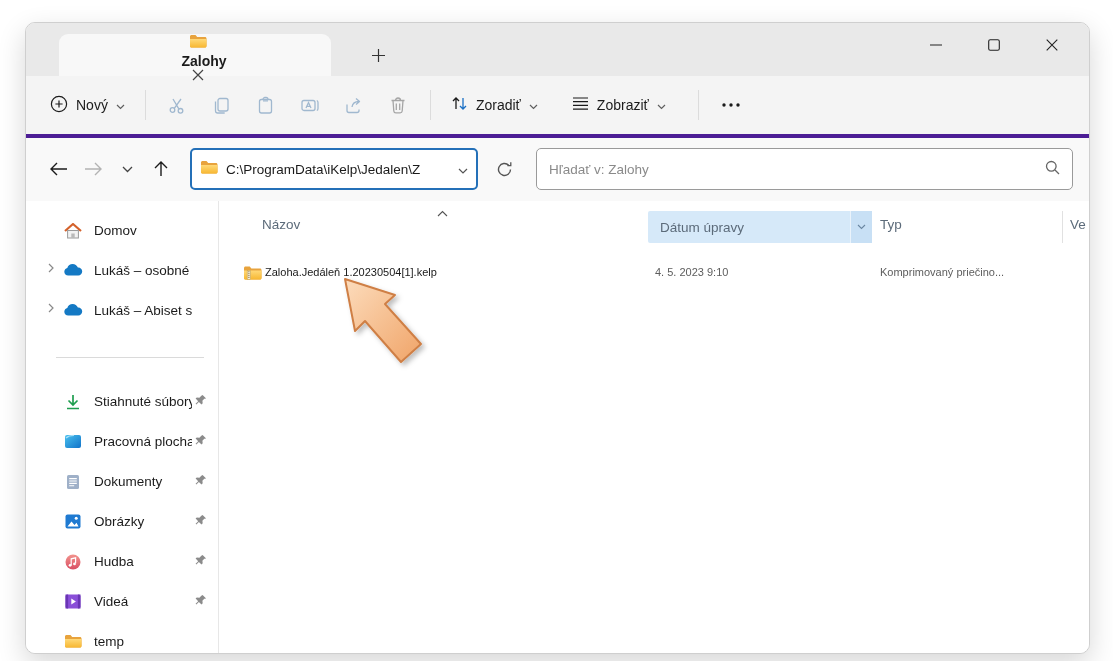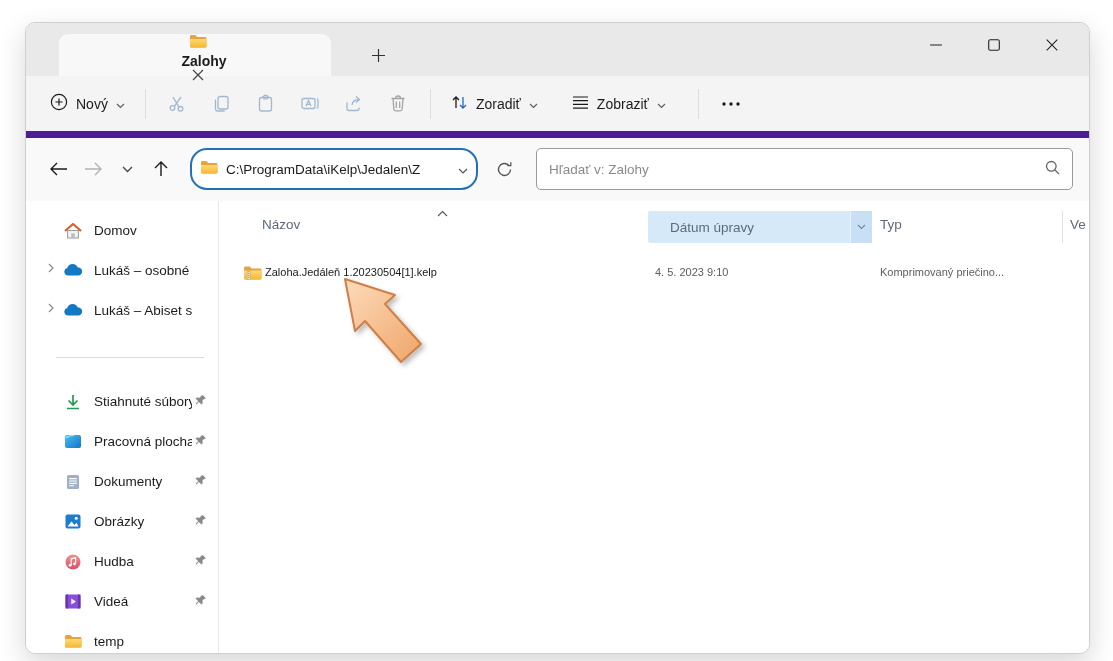--- a/index.html
+++ b/index.html
@@ -16,33 +16,33 @@
     padding:0 10px 0 16px;flex-direction:column; }
   .tab-label { font-size:14px; color:#1b1b1b; font-weight:bold; margin-left:12px; flex:1; }
   .tab-close { width:26px; height:26px; display:flex; align-items:center; justify-content:center;
     border-radius:4px; color:#444; }
   .newtab { position:absolute; left:337px; top:18px; width:30px; height:28px;
     display:flex; align-items:center; justify-content:center; color:#333; }
   .win-controls { position:absolute; right:8px; top:0; height:48px; display:flex; }
   .win-btn { width:58px; height:44px; display:flex; align-items:center; justify-content:center; }
 
   
-  .toolbar { height:62px; background:#f4f4f4; border-bottom:7px solid #4c1d95;
+  .toolbar { height:62px; background:#f4f4f4; border-bottom:4px solid #4c1d95;
     display:flex; align-items:center; padding:0 14px; }
   .tb-btn { display:flex; align-items:center; gap:8px; padding:8px 10px; border-radius:5px;
     color:#1b1b1b; font-size:14px; }
   .tb-icon-btn { width:44px; height:40px; display:flex; align-items:center; justify-content:center; }
   .tb-sep { width:1px; height:30px; background:#dcdcdc; margin:0 10px; }
   .chev { color:#5f5f5f; }
 
   
   .addr-row { height:62px; background:#f9f9f9; display:flex; align-items:center; padding:0 16px; }
   .nav-btn { width:34px; height:34px; display:flex; align-items:center; justify-content:center; }
   .addr-box { width:288px; height:42px; margin-left:12px; background:#ffffff;
-    border:2px solid #2470b8; border-radius:17px; display:flex; align-items:center;
+    border:2px solid #2470b8; border-radius:5px; display:flex; align-items:center;
     padding:0 8px; overflow:hidden; }
   .addr-text { font-size:13.5px; color:#1b1b1b; margin-left:8px; white-space:nowrap;
     overflow:hidden; flex:1; }
   .refresh-btn { width:40px; height:40px; display:flex; align-items:center; justify-content:center;
     margin-left:6px; }
   .search-box { flex:1; height:42px; margin-left:12px; background:#ffffff;
     border:1px solid #9a9a9a; border-radius:5px; display:flex; align-items:center; padding:0 12px; }
   .search-input { border:none; outline:none; flex:1; font-size:13.5px; color:#be185d;
     font-family:Liberation Sans, sans-serif; background:transparent; }
   .search-input::placeholder { color:#8a8a8a; }
@@ -60,21 +60,21 @@
   .sb-pin { width:16px; display:flex; justify-content:center; }
   .sb-sep { height:1px; background:#dadada; margin:14px 14px 36px 30px; }
 
   
   .filepane { flex:1; position:relative; overflow:hidden; }
   .sort-caret { position:absolute; left:218px; top:2px; color:#555; }
   .cols { position:absolute; left:0; top:10px; right:0; height:32px; font-size:13.5px;
     color:#5c6b7a; }
   .col-name { position:absolute; left:43px; top:6px; }
   .col-date { position:absolute; left:429px; top:0; width:224px; height:32px;
-    background:#d6e9f9; display:flex; align-items:center; padding:0 22px; border-radius:2px; }
+    background:#d6e9f9; display:flex; align-items:center; padding:0 12px; border-radius:2px; }
   .col-date-chev { position:absolute; right:0; top:0; width:22px; height:32px;
     background:#c8e0f5; display:flex; align-items:center; justify-content:center;
     border-left:1px solid #eaf3fb; color:#6b87a2; }
   .col-type { position:absolute; left:661px; top:6px; }
   .col-sep { position:absolute; left:843px; top:0; width:1px; height:32px; background:#e1e1e1; }
   .col-size { position:absolute; left:851px; top:6px; }
 
   .file-row { position:absolute; left:0; top:56px; right:0; height:34px; font-size:11px; }
   .fr-icon { position:absolute; left:24px; top:8px; }
   .fr-name { position:absolute; left:46px; top:9px; color:#191919; }

